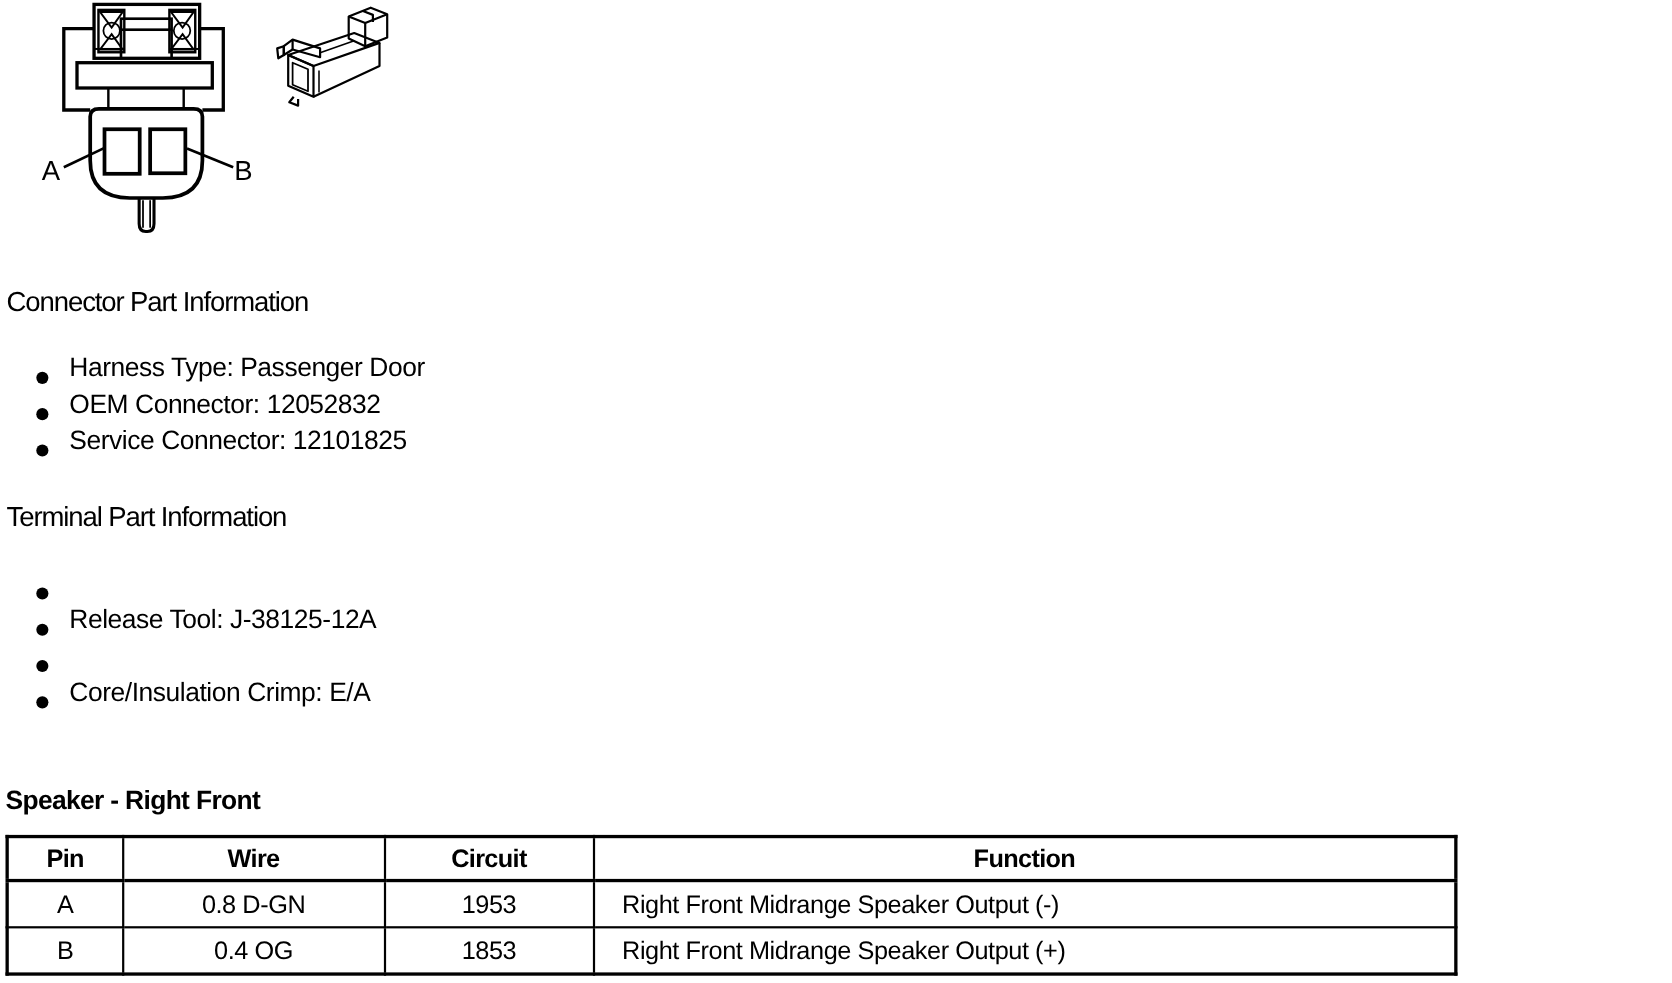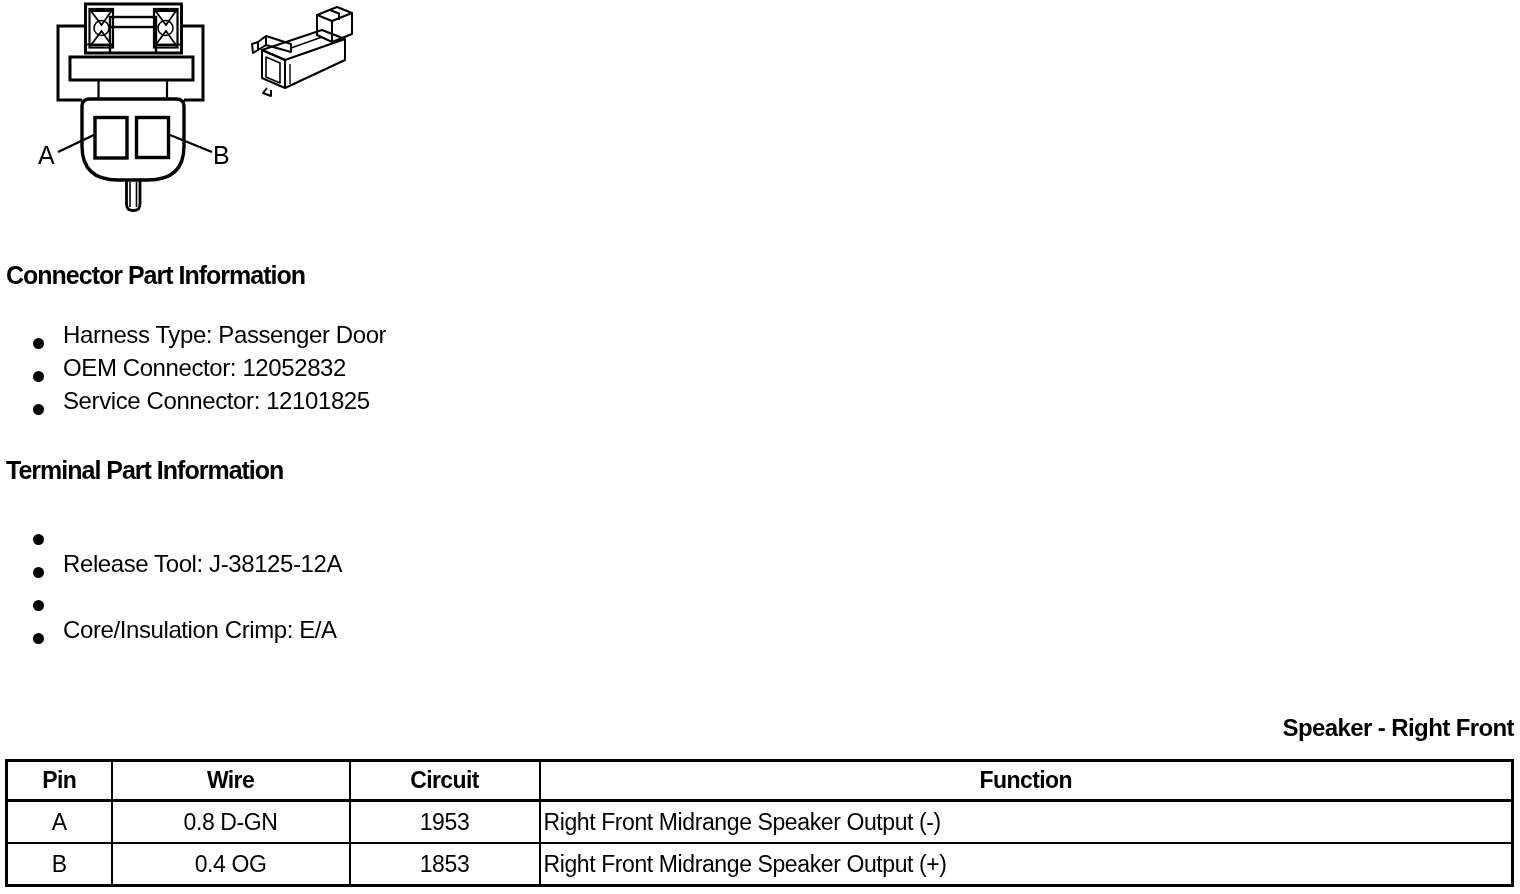--- a/index.html
+++ b/index.html
@@ -4,55 +4,55 @@
 <style>
   html,body{margin:0;padding:0;}
   body{
     width:1520px;height:894px;background:#ffffff;color:#000;
     font-family:"Liberation Sans", sans-serif;
     position:relative;overflow:hidden;
   }
   .abs{position:absolute;}
   
   .sec-heading{
-    font-size:25px;font-weight:bold;letter-spacing:-1px;line-height:28px;
+    font-size:25px;font-weight:normal;letter-spacing:-1px;line-height:28px;
     white-space:nowrap;
   }
   
   ul.blist{list-style:none;margin:0;padding:0;}
   ul.blist li{
     height:33px;display:flex;align-items:flex-end;
     font-size:24px;letter-spacing:-0.4px;white-space:nowrap;
   }
   .bullet{
     width:11px;height:11px;border-radius:50%;background:#000;
     margin-right:19px;flex:none;
   }
   
   .table-title{
-    left:5px;top:714px;width:1509px;text-align:right;
+    left:5px;top:714px;width:1509px;text-align:left;
     font-size:24px;font-weight:bold;letter-spacing:-0.6px;
   }
   
   table.pintable{
     border-collapse:collapse;table-layout:fixed;
-    width:1509px;border:3px solid #000;background:#fff;
+    width:1320px;border:3px solid #000;background:#fff;
   }
   table.pintable th, table.pintable td{
     border:2px solid #000;overflow:hidden;white-space:nowrap;
   }
   table.pintable thead th{
     height:35px;font-size:23px;font-weight:bold;letter-spacing:-0.6px;
     text-align:center;border-bottom:3px solid #000;
   }
   table.pintable tbody td{
     height:38px;font-size:23px;letter-spacing:-0.4px;text-align:center;
   }
   table.pintable tbody td.func{
-    text-align:left;padding-left:3px;
+    text-align:left;padding-left:25px;
   }
   col.c-pin{width:105px;} col.c-wire{width:238px;}
   col.c-circuit{width:190px;} col.c-func{width:auto;}
   svg text{font-family:"Liberation Sans", sans-serif;}
 </style>
 </head>
 <body>
 
 <svg class="abs" style="left:0;top:0;" width="400" height="230" viewBox="0 0 400 230">
   <g stroke="#000" fill="none">

